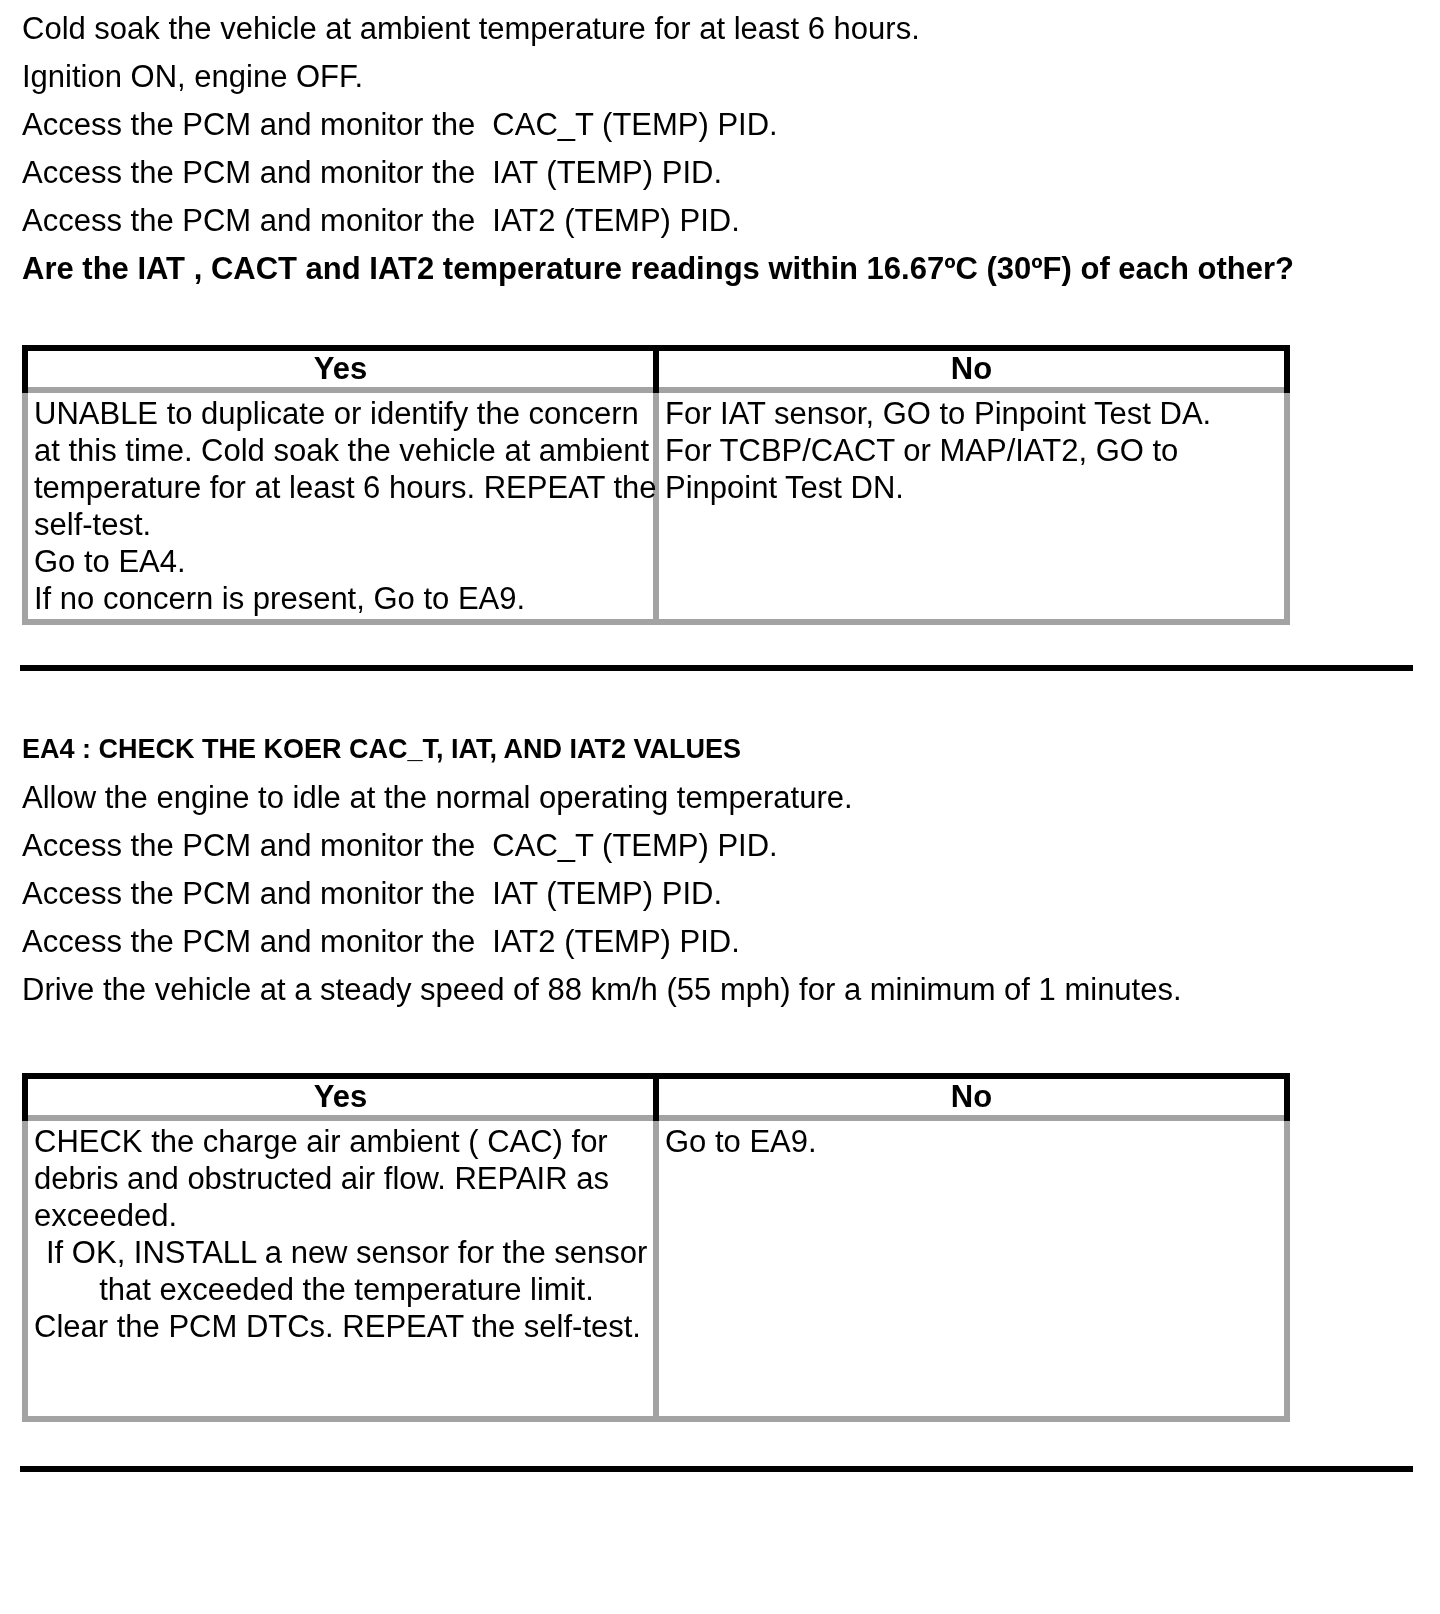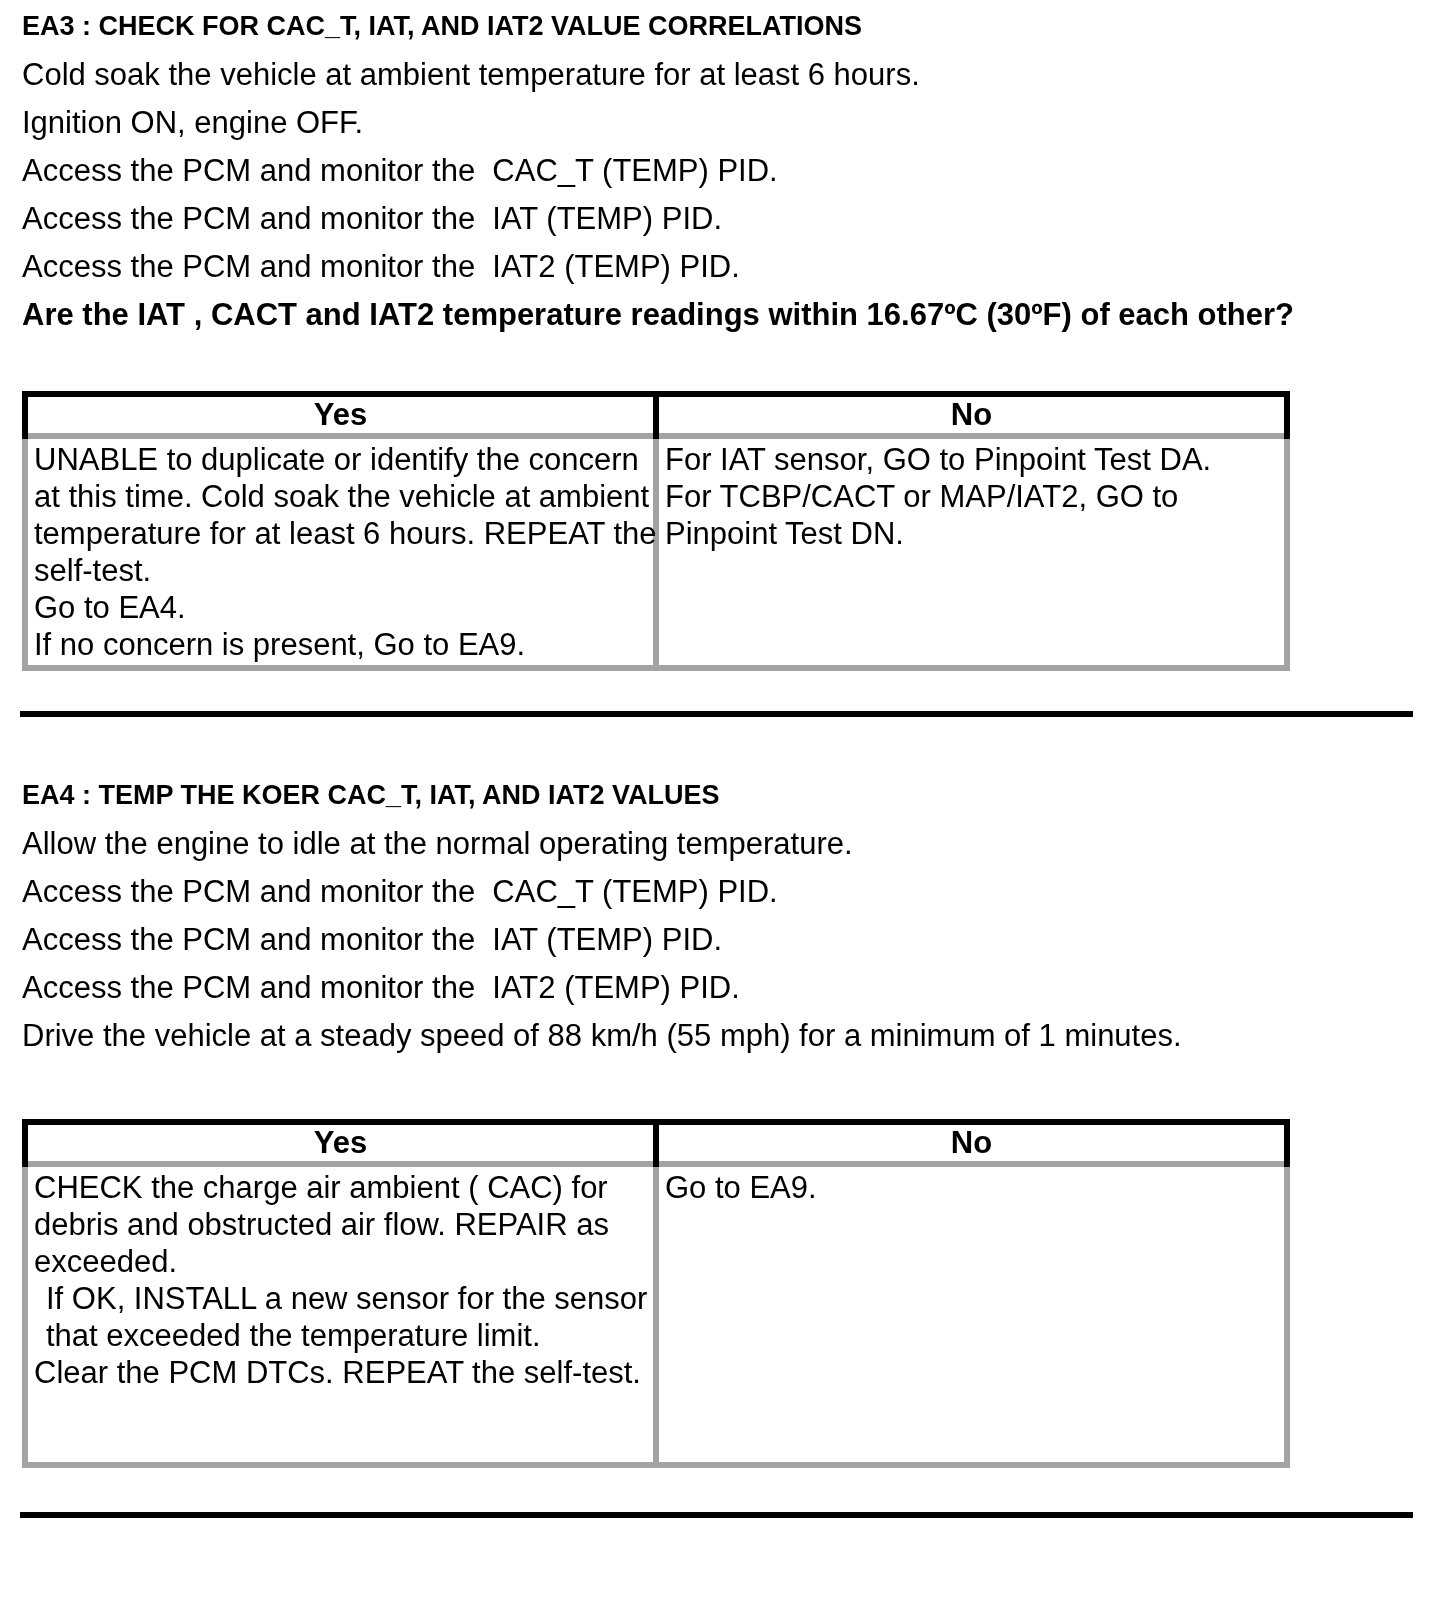--- a/index.html
+++ b/index.html
@@ -57,35 +57,34 @@
     font-size: 31px;
     text-align: left;
   }
   td.v-center { vertical-align: middle; }
   td.h-center { text-align: center; }
   td.tall { height: 301px; }
   .cell-line {
     line-height: 37px;
     white-space: nowrap;
   }
-  .cell-line.indent { padding-left: 12px; }
+  .cell-line.indent { padding-left: 12px; text-align: center; }
   .rule {
     height: 6px;
     background: #000000;
     width: 1393px;
     margin-left: -2px;
   }
   .rule.first { margin-top: 40px; }
   .rule.last { margin-top: 44px; }
 </style>
 </head>
 <body>
 
 <div class="section">
-  <div class="section-heading">EA3 : CHECK FOR CAC_T, IAT, AND IAT2 VALUE CORRELATIONS</div>
 
   <div class="step">Cold soak the vehicle at ambient temperature for at least 6 hours.</div>
   <div class="step">Ignition ON, engine OFF.</div>
   <div class="step">Access the PCM and monitor the  CAC_T (TEMP) PID.</div>
   <div class="step">Access the PCM and monitor the  IAT (TEMP) PID.</div>
   <div class="step">Access the PCM and monitor the  IAT2 (TEMP) PID.</div>
 
   <div class="question">Are the IAT , CACT and IAT2 temperature readings within 16.67ºC (30ºF) of each other?</div>
 
   <table class="decision first">
@@ -109,21 +108,21 @@
         <div class="cell-line">Pinpoint Test DN.</div>
       </td>
     </tr>
   </tbody>
     </table>
 </div>
 
 <div class="rule first"></div>
 
 <div class="section">
-  <div class="section-heading second">EA4 : TEMP THE KOER CAC_T, IAT, AND IAT2 VALUES</div>
+  <div class="section-heading second">EA4 : CHECK THE KOER CAC_T, IAT, AND IAT2 VALUES</div>
 
   <div class="step">Allow the engine to idle at the normal operating temperature.</div>
   <div class="step">Access the PCM and monitor the  CAC_T (TEMP) PID.</div>
   <div class="step">Access the PCM and monitor the  IAT (TEMP) PID.</div>
   <div class="step">Access the PCM and monitor the  IAT2 (TEMP) PID.</div>
   <div class="step">Drive the vehicle at a steady speed of 88 km/h (55 mph) for a minimum of 1 minutes.</div>
 
 
   <table class="decision second">
     <tbody>

